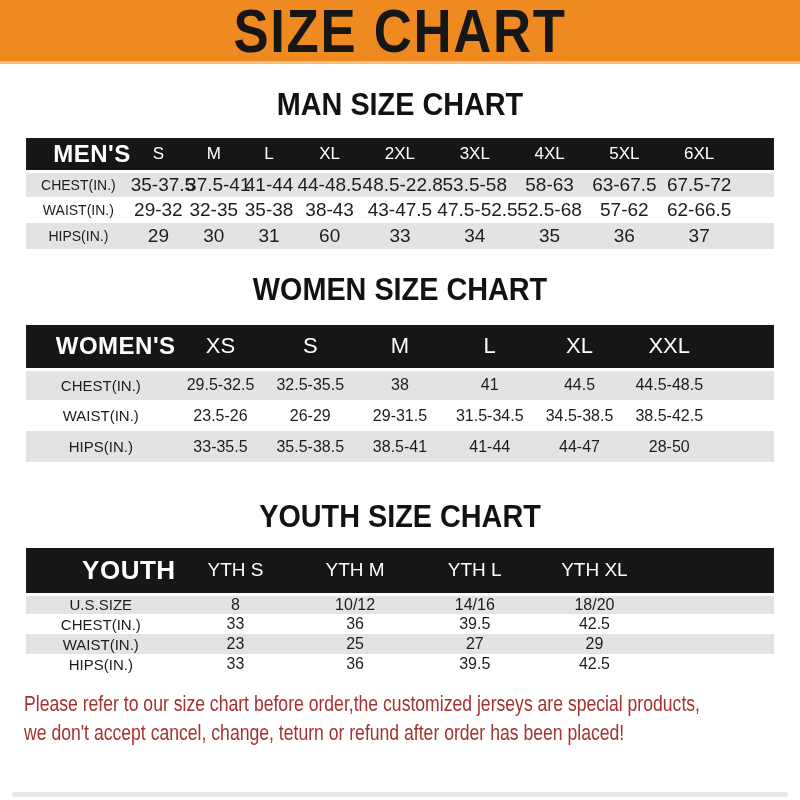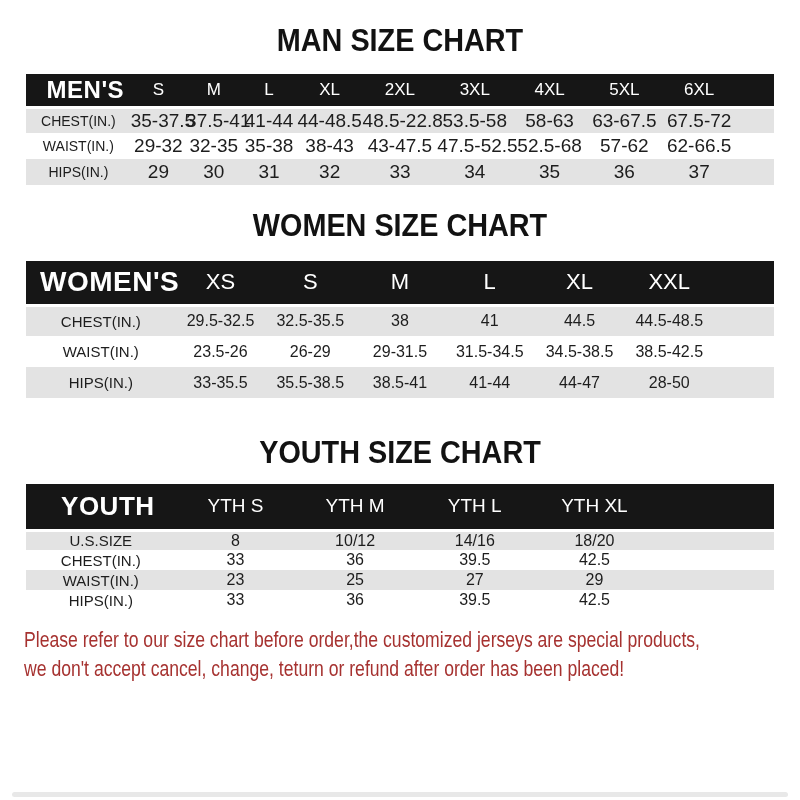--- a/index.html
+++ b/index.html
@@ -55,22 +55,22 @@
   }
   table.size-table thead th {
     background: #161616;
     color: #ffffff;
     font-weight: 500;
     text-align: center;
     border-bottom: 3px solid #ffffff;
     white-space: nowrap;
   }
   table.size-table thead th.corner {
-    text-align: center;
-    padding-left: 14px;
+    text-align: right;
+    padding-left: 20px;
     font-weight: 800;
     letter-spacing: 0.5px;
   }
   table.size-table tbody td {
     text-align: center;
     color: #1d1d1d;
     white-space: nowrap;
   }
   table.size-table tbody tr.band { background: #E3E3E3; }
   table.size-table tbody td.rowlbl { font-weight: 400; }
@@ -78,21 +78,21 @@
   
   #men-table { margin-top: 18px; }
   #men-table thead th { height: 33px; font-size: 17px; }
   #men-table thead th.corner { font-size: 24px; }
   #men-table tbody td { height: 26px; font-size: 19px; }
   #men-table tbody td.rowlbl { font-size: 14px; }
 
   
   #women-table { margin-top: 20px; }
   #women-table thead th { height: 44px; font-size: 22px; }
-  #women-table thead th.corner { font-size: 28px; }
+  #women-table thead th.corner { font-size: 24px; }
   #women-table tbody td { height: 31px; font-size: 16px; }
   #women-table tbody td.rowlbl { font-size: 15px; }
 
   
   #youth-table { margin-top: 16px; }
   #youth-table thead th { height: 46px; font-size: 19px; margin-left: 45px; }
   #youth-table thead th.corner { font-size: 26px; }
   #youth-table tbody td { height: 20px; font-size: 16px; }
   #youth-table tbody td.rowlbl { font-size: 15px; }
 
@@ -119,20 +119,23 @@
     background: #DCDCDC;
     border-radius: 3px;
     opacity: 0.65;
   }
 </style>
 </head>
 <body>
 
 <div class="page">
 
+  <header class="banner">
+    <h1>SIZE CHART</h1>
+  </header>
 
   <section>
     <h2 class="section-heading" id="man-heading">MAN SIZE CHART</h2>
     <table class="size-table" id="men-table">
       <colgroup>
         <col style="width:14%">
           <col style="width:7.4%">
           <col style="width:7.4%">
           <col style="width:7.4%">
         <col style="width:8.8%">
@@ -183,21 +186,21 @@
           <td>52.5-68</td>
           <td>57-62</td>
           <td>62-66.5</td>
           <td></td>
         </tr>
         <tr class="band">
           <td class="rowlbl">HIPS(IN.)</td>
           <td>29</td>
           <td>30</td>
           <td>31</td>
-          <td>32</td>
+          <td>60</td>
           <td>33</td>
           <td>34</td>
           <td>35</td>
           <td>36</td>
           <td>37</td>
           <td></td>
         </tr>
       </tbody>
     </table>
   </section>

